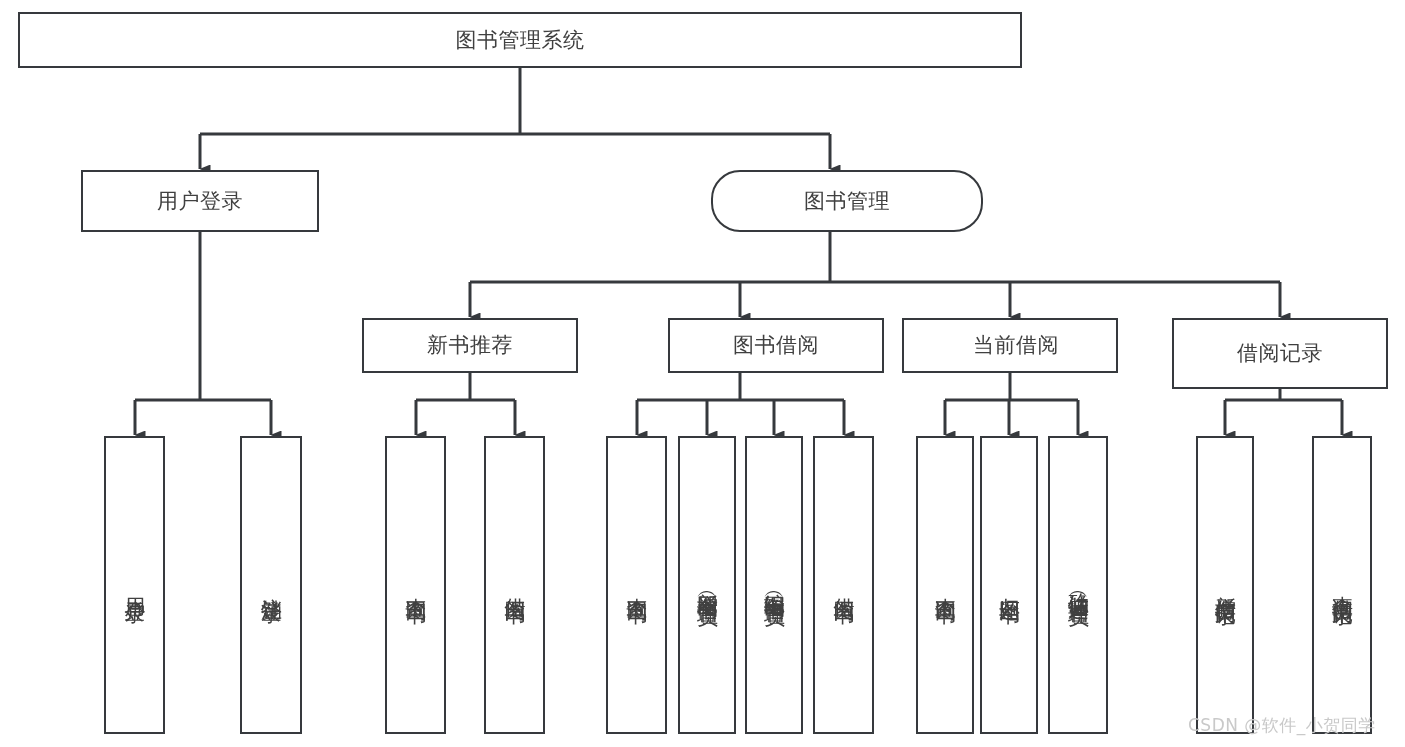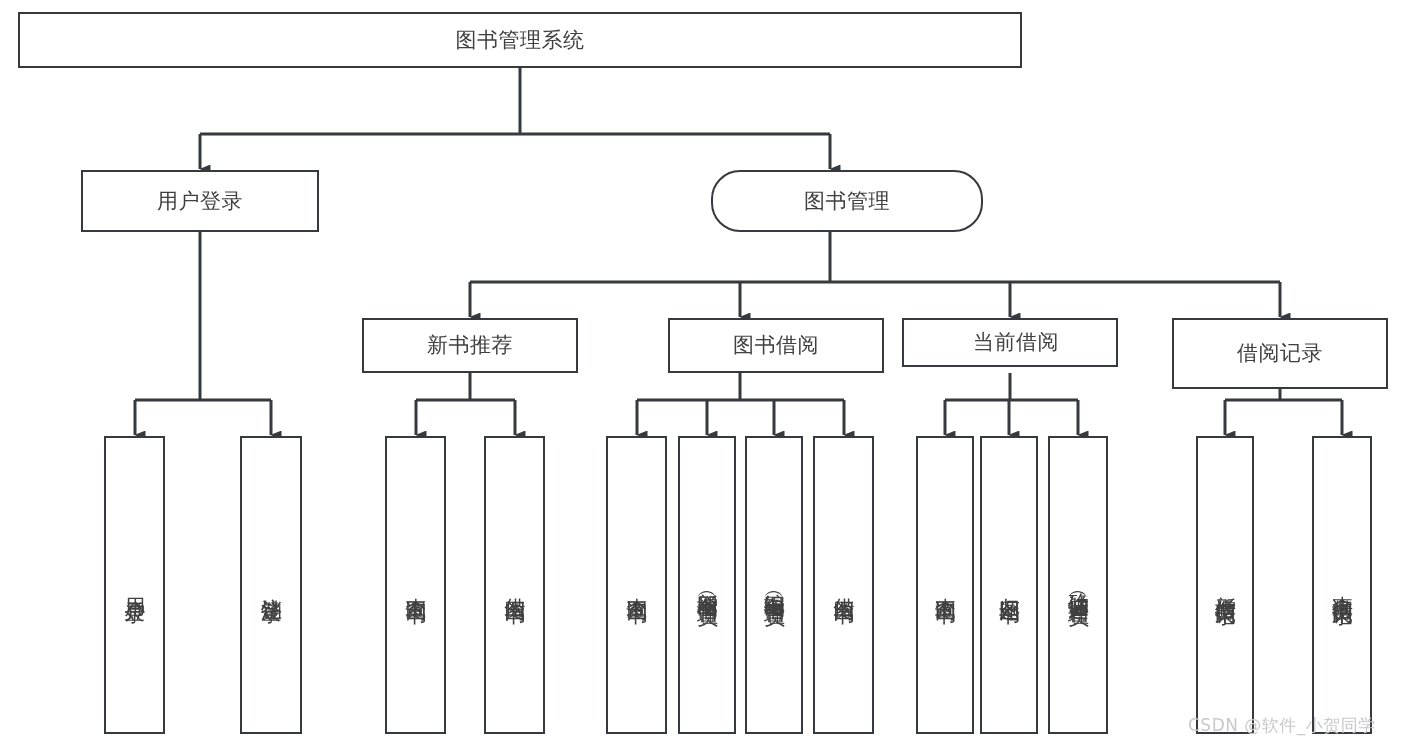--- a/index.html
+++ b/index.html
@@ -116,21 +116,21 @@
       </div>
       <div class="node-box" style="left: 711px; top: 170px; width: 272px; height: 62px; border-radius: 29px;">
         <span class="node-label">图书管理</span>
       </div>
       <div class="node-box" style="left: 362px; top: 318px; width: 216px; height: 55px;">
         <span class="node-label">新书推荐</span>
       </div>
       <div class="node-box" style="left: 632px; top: 318px; width: 216px; height: 55px; margin-left: 36px;">
         <span class="node-label">图书借阅</span>
       </div>
-      <div class="node-box" style="left: 902px; top: 318px; width: 216px; height: 49px; padding-left: 12px;">
+      <div class="node-box" style="left: 902px; top: 318px; width: 216px; height: 55px; padding-left: 12px;">
         <span class="node-label">当前借阅</span>
       </div>
       <div class="node-box" style="left: 1172px; top: 318px; width: 216px; height: 71px;">
         <span class="node-label">借阅记录</span>
       </div>
       <div class="node-box vertical" style="left: 104px; top: 436px; width: 61px; height: 298px;">
         <span class="node-label">用户登录</span>
       </div>
       <div class="node-box vertical" style="left: 240px; top: 436px; width: 62px; height: 298px;">
         <span class="node-label">注销登录</span>

